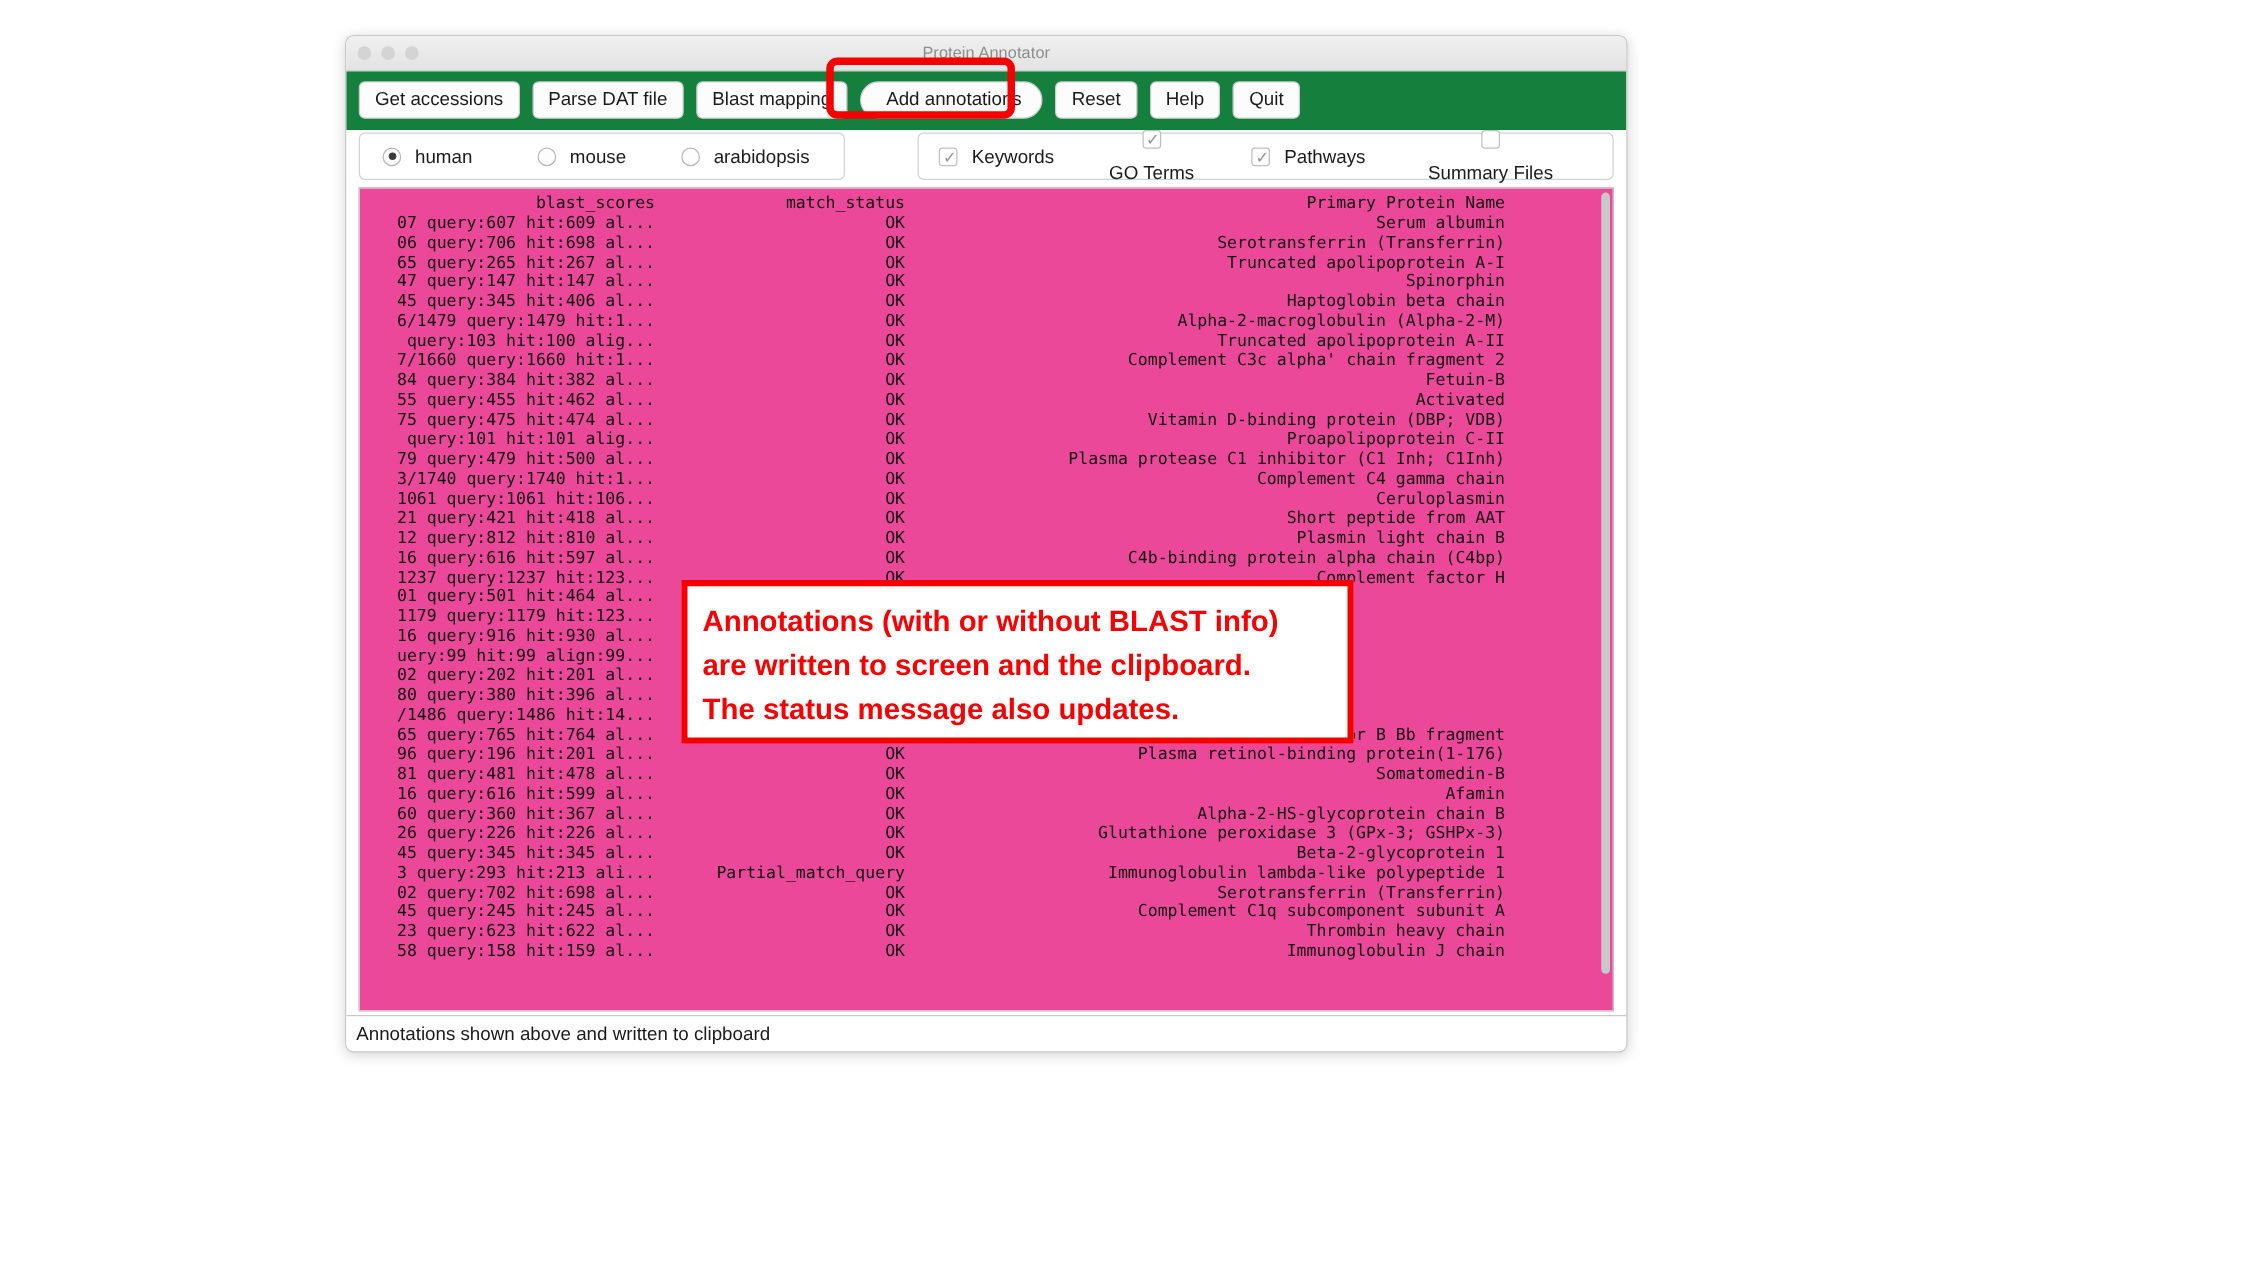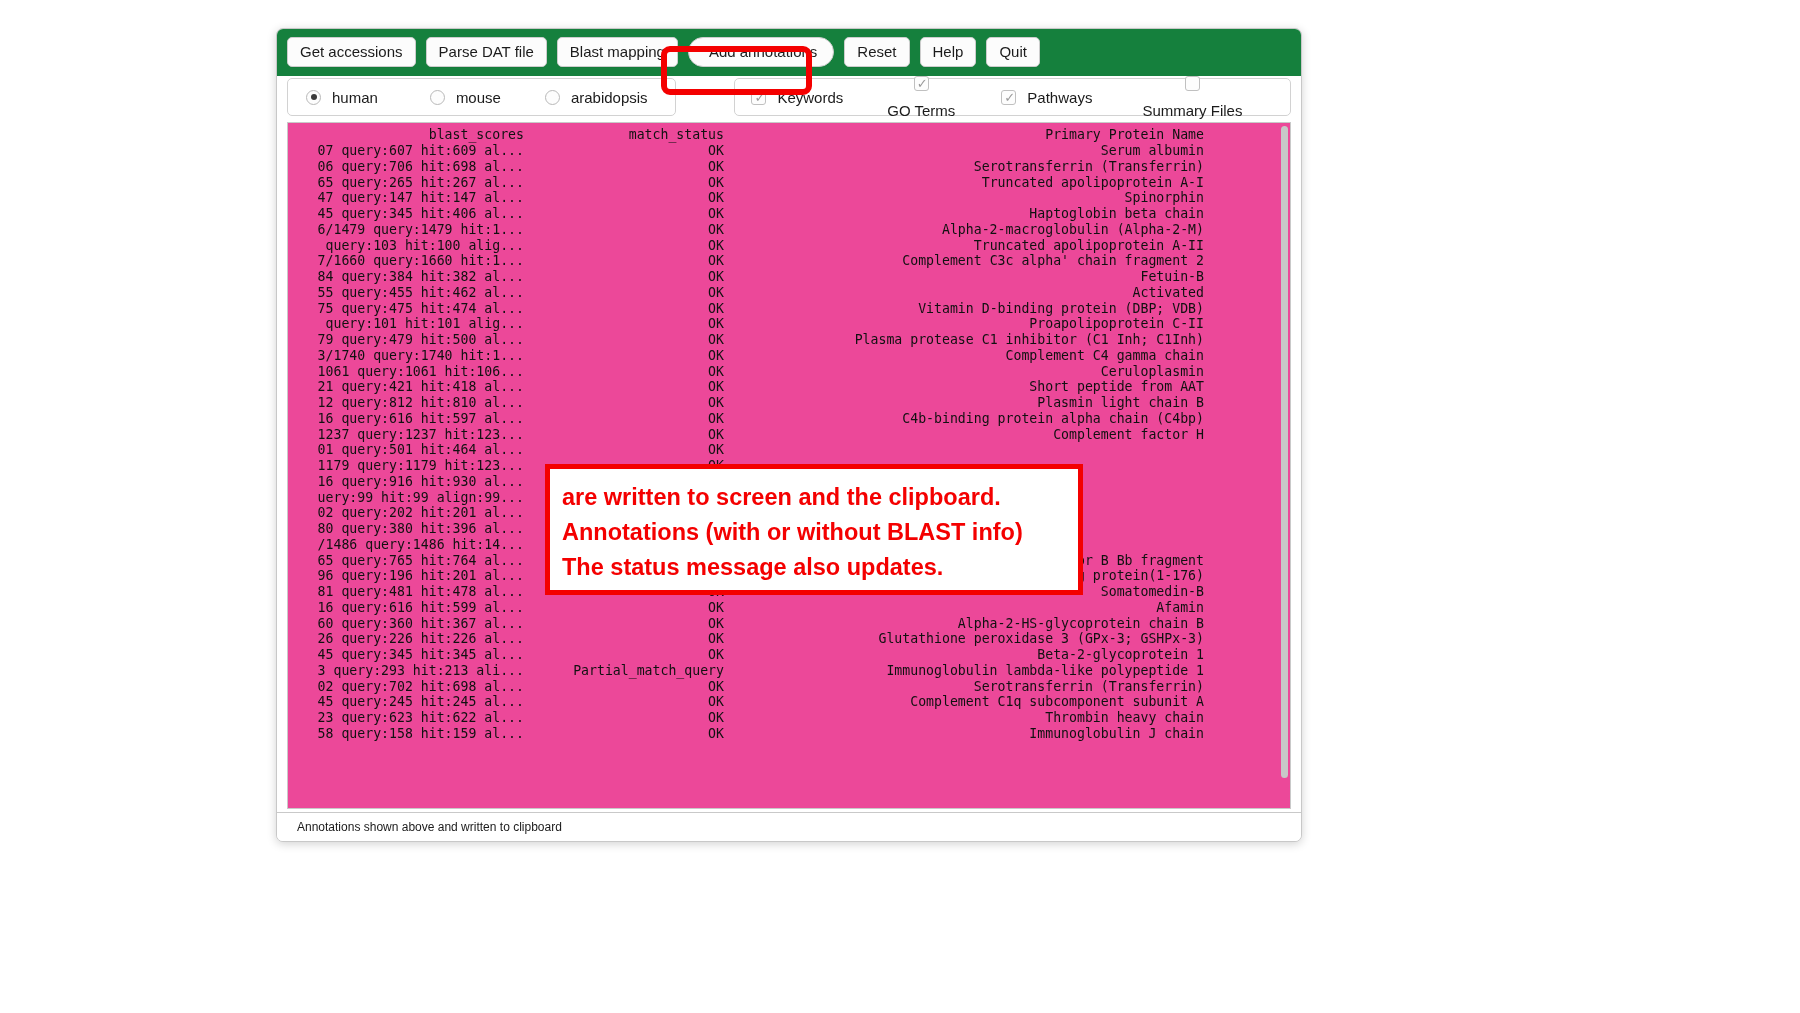--- a/index.html
+++ b/index.html
@@ -238,22 +238,22 @@
 
   
   .statusbar {
     flex: 0 0 auto;
     height: 28px;
     margin: 3px 0 0 0;
     border-top: 1px solid #c9c9c9;
     background: #ffffff;
     display: flex;
     align-items: center;
-    padding-left: 20px;
-    font-size: 12px;
+    padding-left: 8px;
+    font-size: 15px;
     color: #1b1b1b;
   }
 
   
   .hl-box {
     position: absolute;
     border: 6px solid #f40000;
     border-radius: 9px;
     pointer-events: none;
     box-sizing: border-box;
@@ -286,20 +286,28 @@
     white-space: nowrap;
   }
 </style>
 </head>
 <body>
 
 <div id="root">
 
   <div class="window">
 
+    <div class="titlebar">
+      <div class="traffic">
+        <span class="dot"></span>
+        <span class="dot"></span>
+        <span class="dot"></span>
+      </div>
+      <div class="win-title">Protein Annotator</div>
+    </div>
 
     <div class="toolbar">
       <button class="tbtn">Get accessions</button>
       <button class="tbtn">Parse DAT file</button>
       <button class="tbtn">Blast mapping</button>
       <button class="tbtn wide">Add annotations</button>
       <button class="tbtn">Reset</button>
       <button class="tbtn">Help</button>
       <button class="tbtn">Quit</button>
     </div>
@@ -601,18 +609,18 @@
 
     <div class="statusbar">
       <span>Annotations shown above and written to clipboard</span>
     </div>
 
   </div>
 
   <div class="hl-box" id="hl-add-annotations"></div>
 
   <div class="callout">
+    <p>Annotations (with or without BLAST info)</p>
     <p>are written to screen and the clipboard.</p>
-    <p>Annotations (with or without BLAST info)</p>
     <p>The status message also updates.</p>
   </div>
 
 </div>
 
 </body></html>

